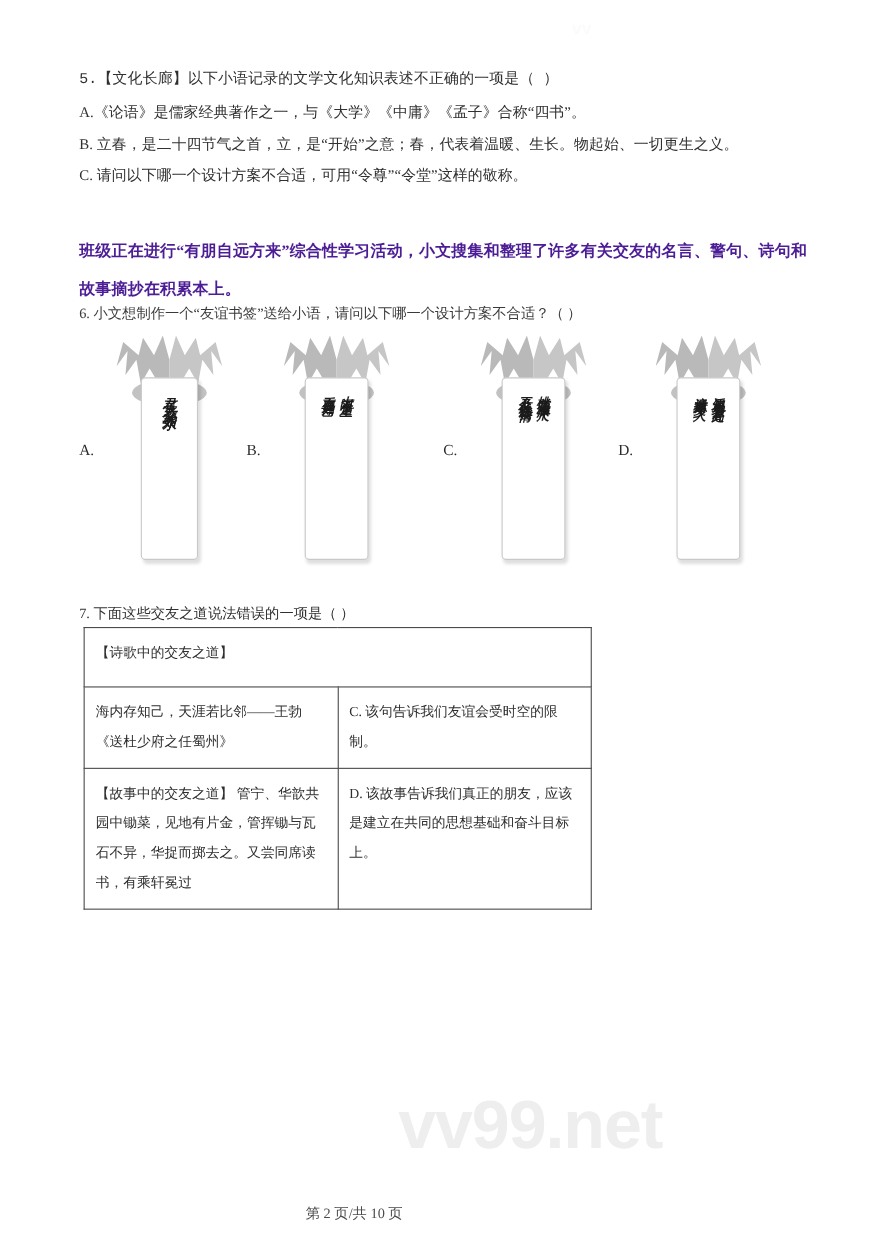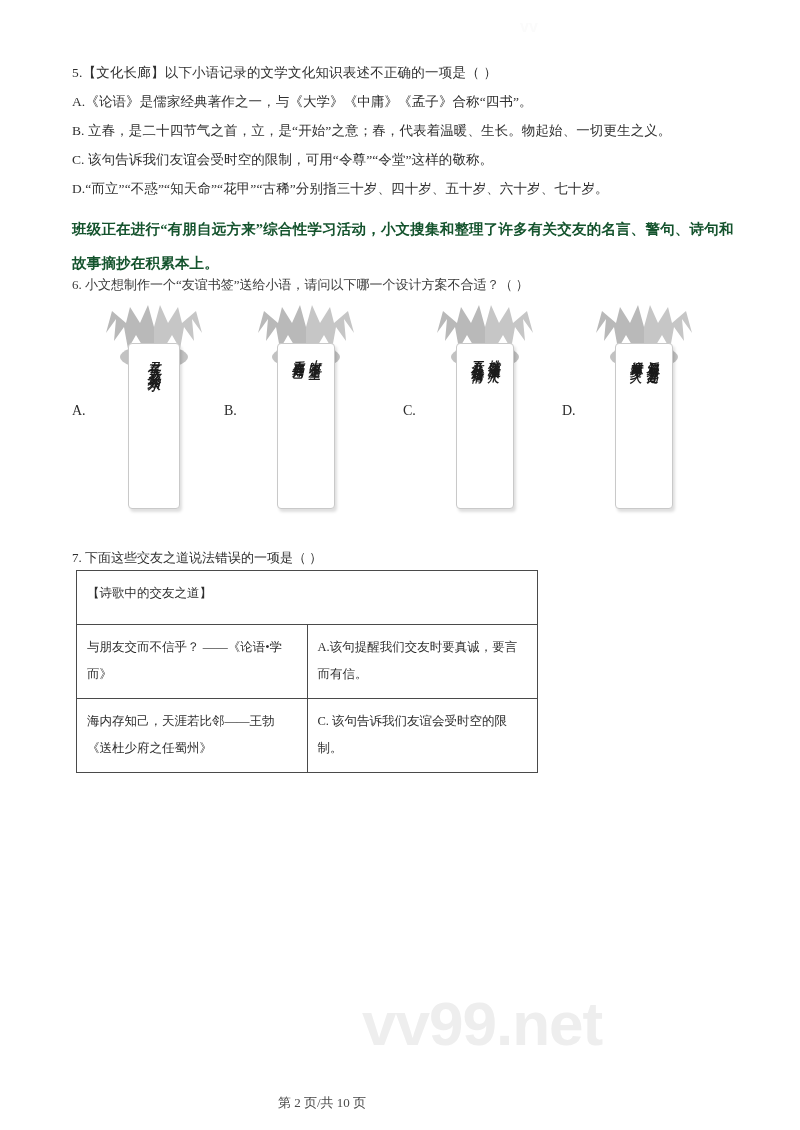--- a/index.html
+++ b/index.html
@@ -60,35 +60,36 @@
     width: 670px;
   }
   .q-line {
     font-size: 13.5px;
     line-height: 29px;
     white-space: nowrap;
     color: #303030;
   }
   .q-stem {
     letter-spacing: 0.2px;
+    font-family: Liberation Mono, monospace;
   }
   .q-opt {
     letter-spacing: 0.1px;
   }
 
   
   .intro {
     position: absolute;
     left: 72px;
     top: 212px;
     width: 672px;
     font-size: 14.5px;
     font-weight: bold;
     line-height: 34px;
-    color: #14532d;
+    color: #4c1d95;
     letter-spacing: 0.2px;
   }
 
   
   .q6-stem {
     position: absolute;
     left: 72px;
     top: 272px;
     font-size: 13px;
     line-height: 26px;
@@ -222,22 +223,21 @@
 
   <div class="watermark-top">vv</div>
   <div class="watermark">vv99.net</div>
 
   <div class="content">
 
     <div class="q-block" style="top:58px;">
       <div class="q-line q-stem">5.【文化长廊】以下小语记录的文学文化知识表述不正确的一项是（    ）</div>
       <div class="q-line q-opt">A.《论语》是儒家经典著作之一，与《大学》《中庸》《孟子》合称“四书”。</div>
       <div class="q-line q-opt">B. 立春，是二十四节气之首，立，是“开始”之意；春，代表着温暖、生长。物起始、一切更生之义。</div>
-      <div class="q-line q-opt">C. 该句告诉我们友谊会受时空的限制，可用“令尊”“令堂”这样的敬称。</div>
-      <div class="q-line q-opt">D.“而立”“不惑”“知天命”“花甲”“古稀”分别指三十岁、四十岁、五十岁、六十岁、七十岁。</div>
+      <div class="q-line q-opt">C. 请问以下哪一个设计方案不合适，可用“令尊”“令堂”这样的敬称。</div>
     </div>
 
     <div class="intro">班级正在进行“有朋自远方来”综合性学习活动，小文搜集和整理了许多有关交友的名言、警句、诗句和故事摘抄在积累本上。</div>
 
     <div class="q6-stem">6. 小文想制作一个“友谊书签”送给小语，请问以下哪一个设计方案不合适？（    ）</div>
 
     <div class="bookmarks">
 
       <div class="bm-item" style="left:0px;">
         <span class="bm-letter">A.</span>
@@ -309,26 +309,27 @@
     </div>
 
     <div class="q7-stem">7. 下面这些交友之道说法错误的一项是（    ）</div>
 
     <table class="tbl">
       <tbody>
         <tr>
           <td class="hdr-cell" colspan="2">【诗歌中的交友之道】</td>
         </tr>
         <tr>
-          <td class="col-left">与朋友交而不信乎？  ——《论语•学而》</td>
-          <td class="col-right">A.该句提醒我们交友时要真诚，要言而有信。</td>
-        </tr>
-        <tr>
           <td class="col-left">海内存知己，天涯若比邻——王勃《送杜少府之任蜀州》</td>
           <td class="col-right">C. 该句告诉我们友谊会受时空的限制。</td>
         </tr>
+        <tr>
+          <td class="col-left">【故事中的交友之道】
+管宁、华歆共园中锄菜，见地有片金，管挥锄与瓦石不异，华捉而掷去之。又尝同席读书，有乘轩冕过</td>
+          <td class="col-right">D. 该故事告诉我们真正的朋友，应该是建立在共同的思想基础和奋斗目标上。</td>
+        </tr>
       </tbody>
     </table>
 
     <div class="footer">第 2 页/共 10 页</div>
 
   </div>
 </div>
 
 </body></html>

